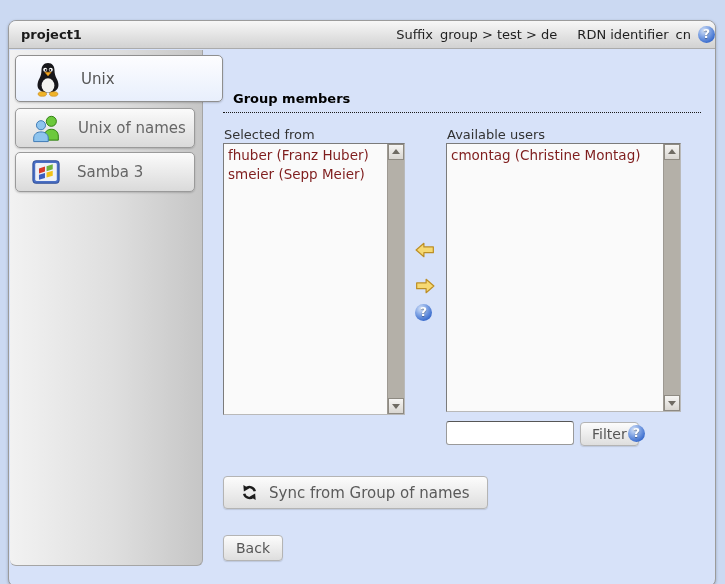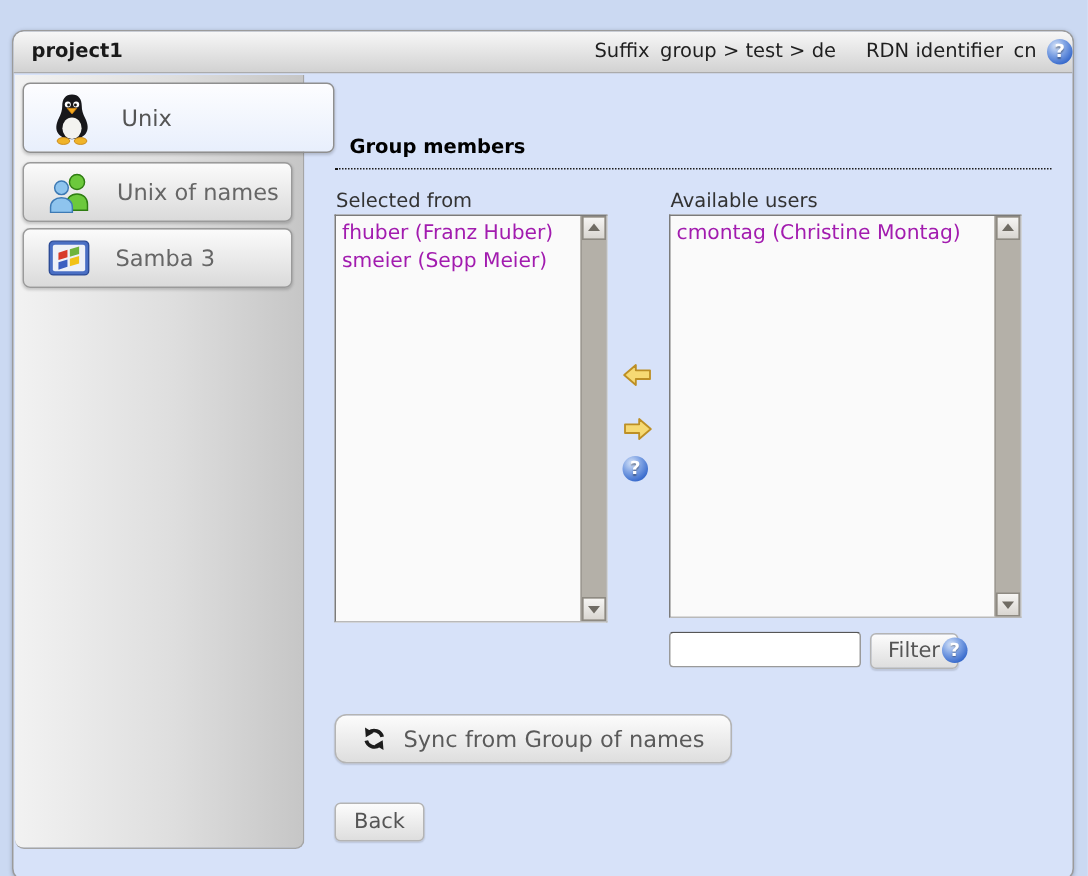--- a/index.html
+++ b/index.html
@@ -75,21 +75,21 @@
   .lbl-selected { left:215px; top:106px; }
   .lbl-available { left:438px; top:106px; }
   .listbox {
     position:absolute; background:#fafafa;
     border:1px solid #7b7b7b; border-bottom-color:#b9b9b9; border-right-color:#b9b9b9;
   }
   .lb-selected  { left:214px; top:122px; width:182px; height:272px; }
   .lb-available { left:437px; top:122px; width:235px; height:269px; }
   .options {
     position:absolute; left:1px; top:1px; right:18px; bottom:1px;
-    overflow:hidden; font-size:13.5px; color:#a21caf;
+    overflow:hidden; font-size:13.5px; color:#7f1d1d;
     padding:1px 0 0 3px; line-height:19px;
   }
   .option { white-space:nowrap; cursor:default; }
   .scrollbar {
     position:absolute; top:0; right:0; bottom:0; width:17px;
     background:#b4b0a8; border-left:1px solid #9d9992;
   }
   .sb-btn {
     position:absolute; left:0; width:16px; height:16px;
     background:linear-gradient(#f6f5f3,#d9d6d1);
@@ -126,21 +126,21 @@
     border:1px solid #b4b4b4; border-radius:4px;
     color:#555; cursor:pointer;
     box-shadow:0 1px 1px rgba(0,0,0,.12);
     font-family:"DejaVu Sans","Liberation Sans",sans-serif;
   }
   .filter-btn { position:absolute; left:571px; top:401px; padding:3px 11px; font-size:14px; }
   .filter-help { position:absolute; left:619px; top:404px; }
   .sync-btn {
     position:absolute; left:214px; top:455px; height:33px;
     display:flex; align-items:center; gap:11px; padding:0 17px;
-    font-size:15px; color:#5a5a5a;border-radius:8px;
+    font-size:15px; color:#5a5a5a;
   }
   .back-btn { position:absolute; left:214px; top:514px; padding:4px 12px; font-size:14px; color:#555; }
 </style>
 </head>
 <body>
 
 <div class="window">
 
   <div class="titlebar">
     <span class="title">project1</span>

